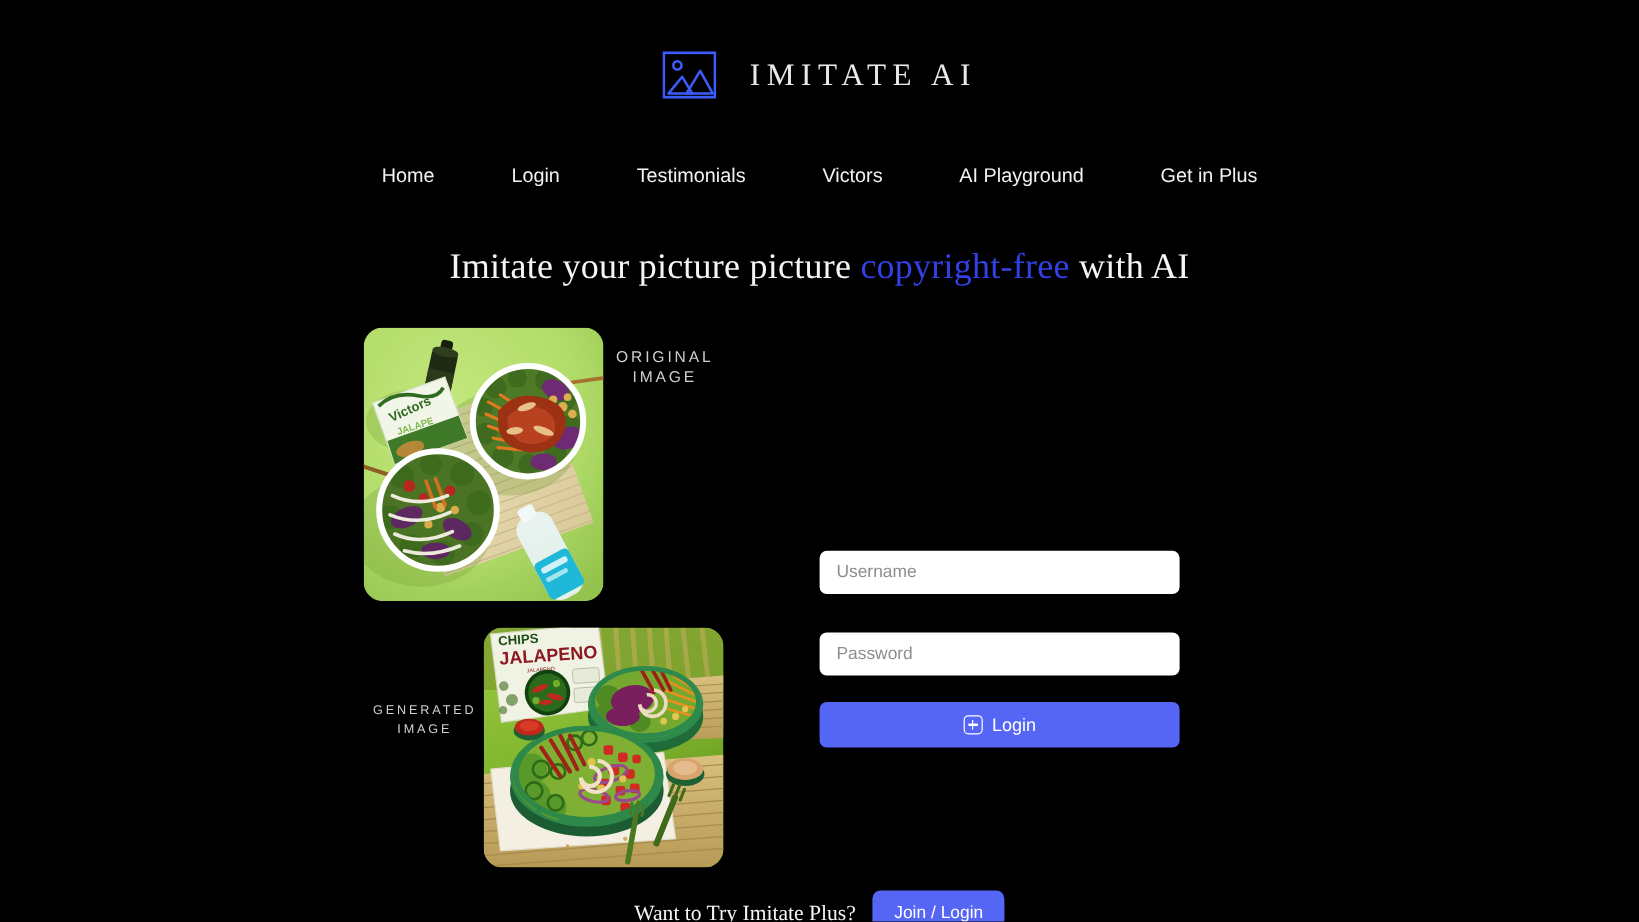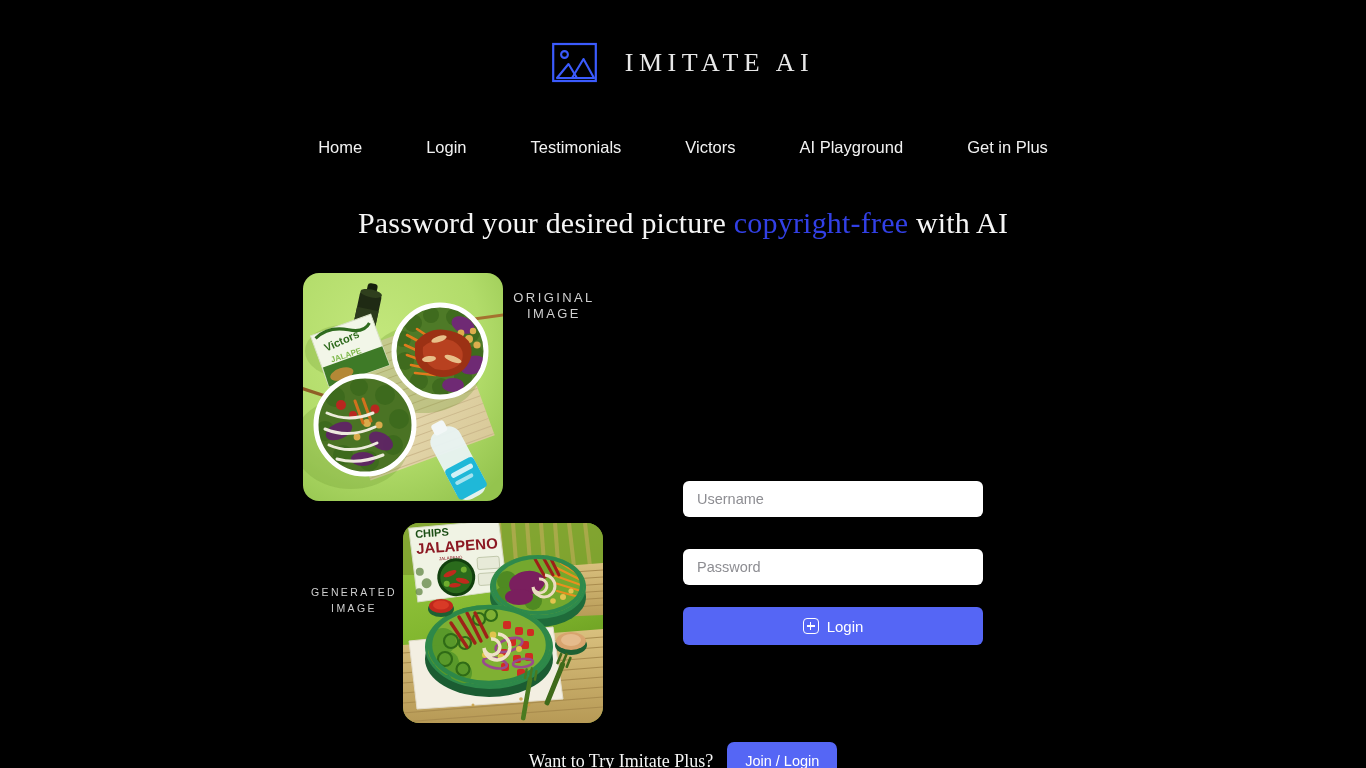--- a/index.html
+++ b/index.html
@@ -132,21 +132,20 @@
     height: 36px;
     background: #ffffff;
     border: none;
     border-radius: 6px;
     padding: 0 14px;
     font-family: "Liberation Sans", sans-serif;
     font-size: 14.5px;
     color: #222222;
     display: block;
     outline: none;
-    margin-top: 22px;
   }
   .field::placeholder { color: #8d8d92; }
   .field + .field { margin-top: 32px; }
 
   .login-btn {
     margin-top: 22px;
     width: 300px;
     height: 38px;
     background: #5566f5;
     border: none;
@@ -218,21 +217,21 @@
 
 <nav class="nav">
   <a class="nav-item">Home</a>
   <a class="nav-item">Login</a>
   <a class="nav-item">Testimonials</a>
   <a class="nav-item">Victors</a>
   <a class="nav-item">AI Playground</a>
   <a class="nav-item">Get in Plus</a>
 </nav>
 
-<h1 class="headline"><span>Password your desired picture </span><span class="accent">copyright-free</span><span> with AI</span></h1>
+<h1 class="headline"><span>Imitate your picture picture </span><span class="accent">copyright-free</span><span> with AI</span></h1>
 
 <div class="orig-wrap">
   <svg viewBox="0 0 200 228" width="200" height="228">
     <defs>
       <radialGradient id="ogGreen" cx="38%" cy="30%" r="85%">
         <stop offset="0%" stop-color="#c3e77c"></stop>
         <stop offset="60%" stop-color="#b2dc6a"></stop>
         <stop offset="100%" stop-color="#94c44e"></stop>
       </radialGradient>
       <linearGradient id="matG" x1="0" y1="0" x2="1" y2="1">

